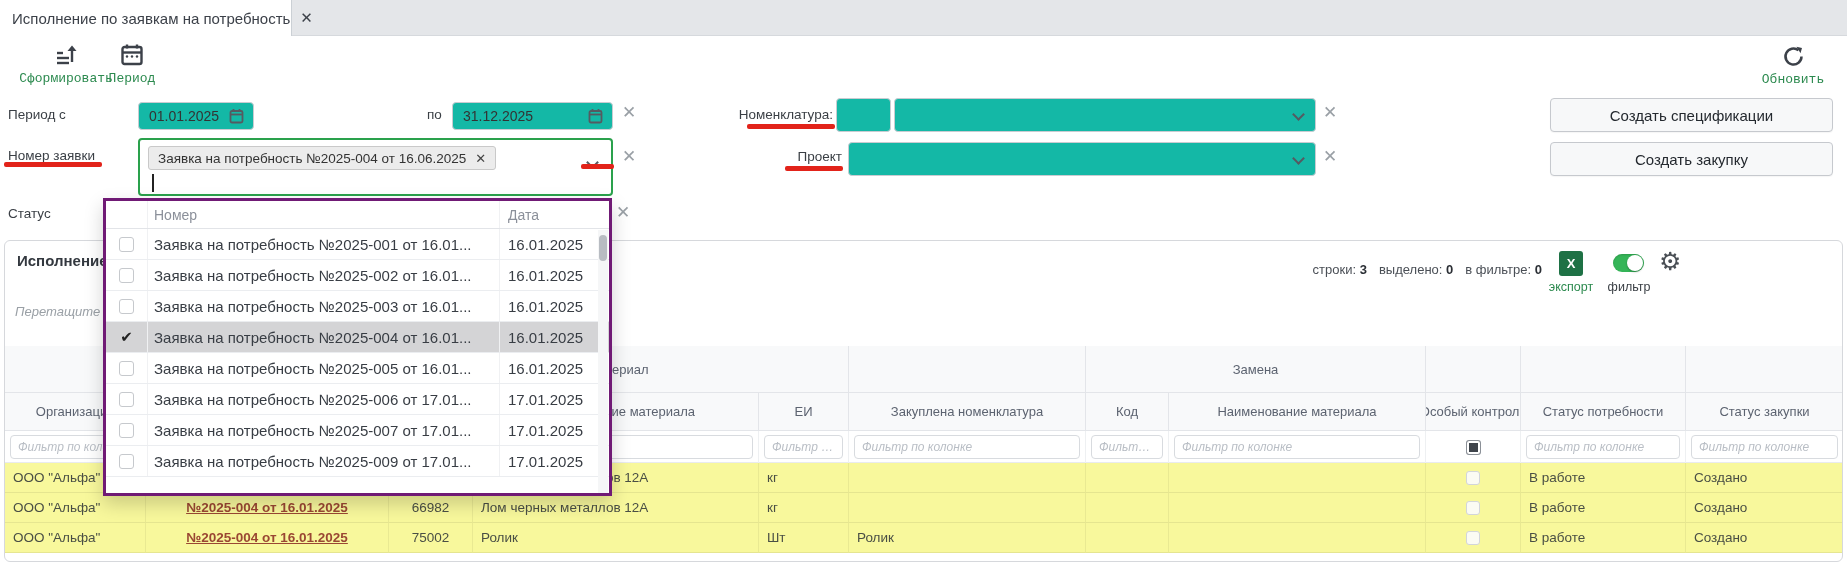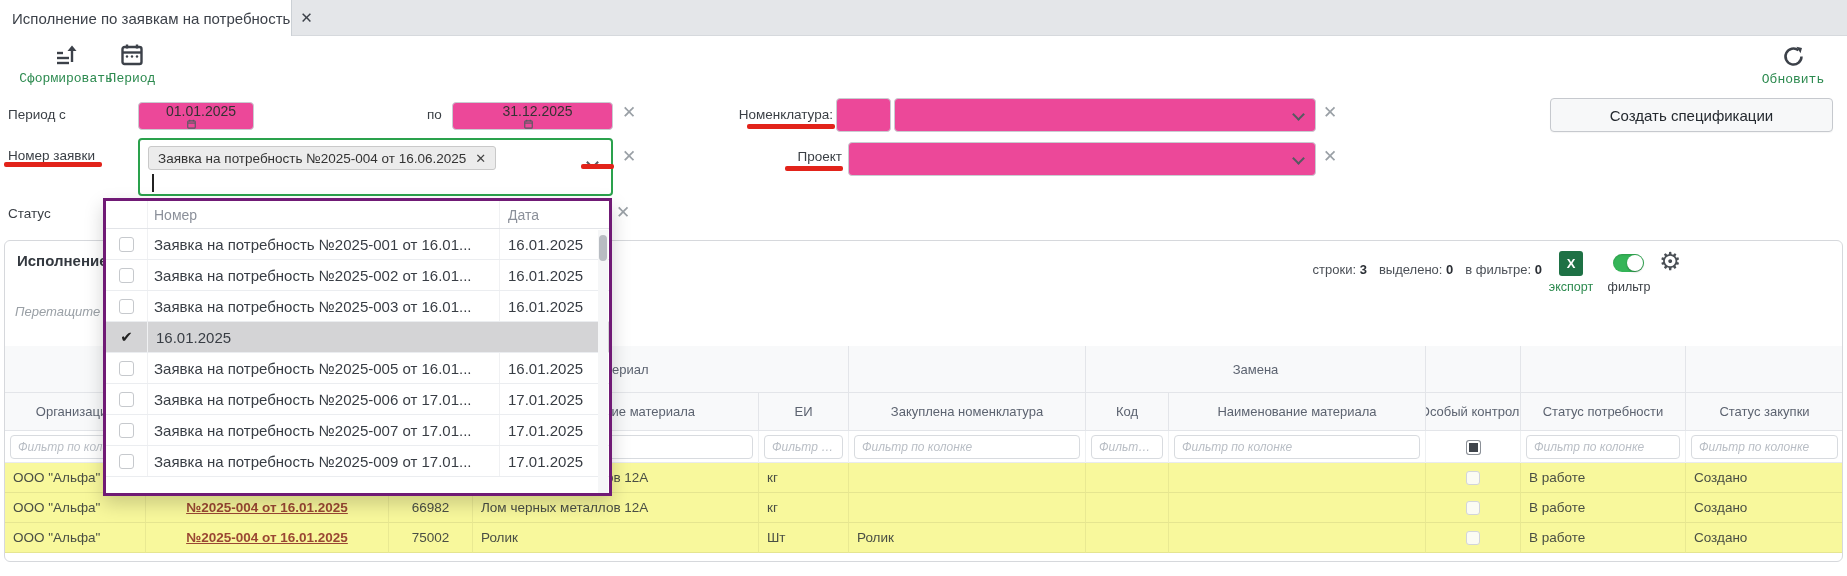--- a/index.html
+++ b/index.html
@@ -13,21 +13,21 @@
   .tab-title { font-size:15px; color:#3c4149; white-space:nowrap; }
   .tab-close { font-size:15px; color:#3c4149; font-weight:bold; cursor:pointer; }
 
   
   .tool { position:absolute; text-align:center; cursor:pointer; }
   .tool svg { display:block; margin:0 auto; }
   .tool-label { font-size:13px; color:#2c8a4f; margin-top:3px; white-space:nowrap;font-family:Liberation Mono, monospace; }
 
   
   .flabel { position:absolute; font-size:13.5px; color:#3a3f45; white-space:nowrap; }
-  .input-box { position:absolute; background:#ec4899; border:1px solid #c9ccd1; border-radius:4px; display:flex; align-items:center;flex-direction:column; }
+  .input-box { position:absolute; background:#14b8a6; border:1px solid #c9ccd1; border-radius:4px; display:flex; align-items:center; }
   .input-box .val { font-size:14px; color:#333; padding-left:10px; flex:1; }
   .cal-icon { margin-right:9px; }
   .clear-x { position:absolute; font-size:17px; color:#9aa0a6; cursor:pointer; line-height:1; }
   .chev { position:absolute; width:9px; height:9px; border-right:2px solid #555a61; border-bottom:2px solid #555a61; transform:rotate(45deg); cursor:pointer; }
 
   .combo { position:absolute; left:138px; top:138px; width:475px; height:58px; background:#fff; border:2px solid #2aa14c; border-radius:4px; }
   .tag { position:absolute; left:8px; top:6px; height:24px; background:#ececec; border:1px solid #c9c9c9; border-radius:3px; display:flex; align-items:center; padding:0 9px; gap:9px; }
   .tag-text { font-size:13.5px; color:#333; white-space:nowrap; }
   .tag-x { font-size:13px; color:#444; font-weight:bold; cursor:pointer; }
   .caret-bar { position:absolute; left:12px; top:34px; width:1.5px; height:18px; background:#222; }
@@ -165,20 +165,21 @@
     <div class="chev" style="position:absolute; right:12px; top:11px;"></div>
   </div>
   <span class="clear-x" style="left:1323px; top:104px;">✕</span>
   <div class="btn" style="left:1550px; top:98px;">Создать спецификации</div>
 
   <div class="flabel" style="left:650px; top:149px; width:192px; text-align:right;">Проект</div>
   <div class="input-box" style="left:848px; top:142px; width:468px; height:34px;">
     <div class="chev" style="position:absolute; right:12px; top:11px;"></div>
   </div>
   <span class="clear-x" style="left:1323px; top:148px;">✕</span>
+  <div class="btn" style="left:1550px; top:142px;">Создать закупку</div>
 
   <div class="card">
     <div class="card-title">Исполнение по заявкам на потребность</div>
     <div class="stats">
       <span><span>строки:</span> <b>3</b></span>
       <span><span>выделено:</span> <b>0</b></span>
       <span><span>в фильтре:</span> <b>0</b></span>
     </div>
     <div class="excel">X</div>
     <div class="excel-label">экспорт</div>
@@ -324,20 +325,21 @@
           <div class="dd-cb-col">
             <div class="dd-cb"></div>
           </div>
           <div class="dd-num">Заявка на потребность №2025-003 от 16.01...</div>
           <div class="dd-date">16.01.2025</div>
         </div>
         <div class="dd-row sel">
           <div class="dd-cb-col">
             <div class="dd-check">✔</div>
           </div>
+          <div class="dd-num">Заявка на потребность №2025-004 от 16.01...</div>
           <div class="dd-date">16.01.2025</div>
         </div>
         <div class="dd-row">
           <div class="dd-cb-col">
             <div class="dd-cb"></div>
           </div>
           <div class="dd-num">Заявка на потребность №2025-005 от 16.01...</div>
           <div class="dd-date">16.01.2025</div>
         </div>
         <div class="dd-row">

